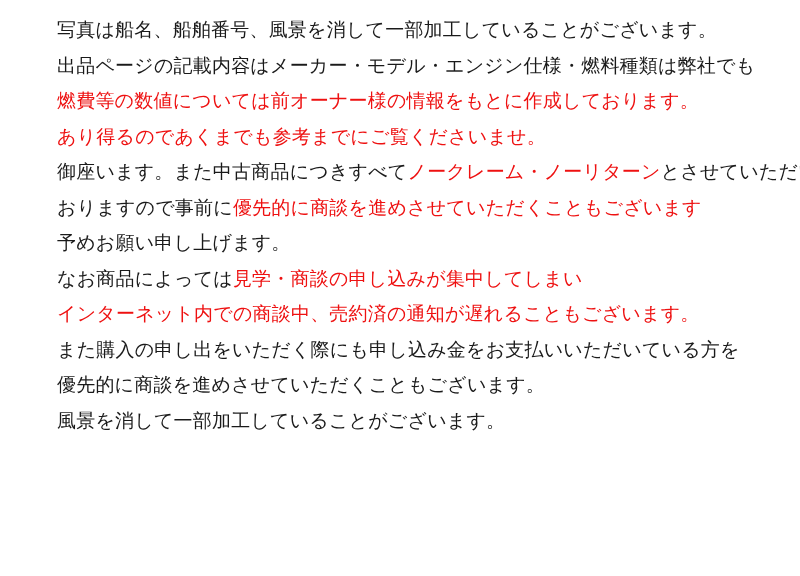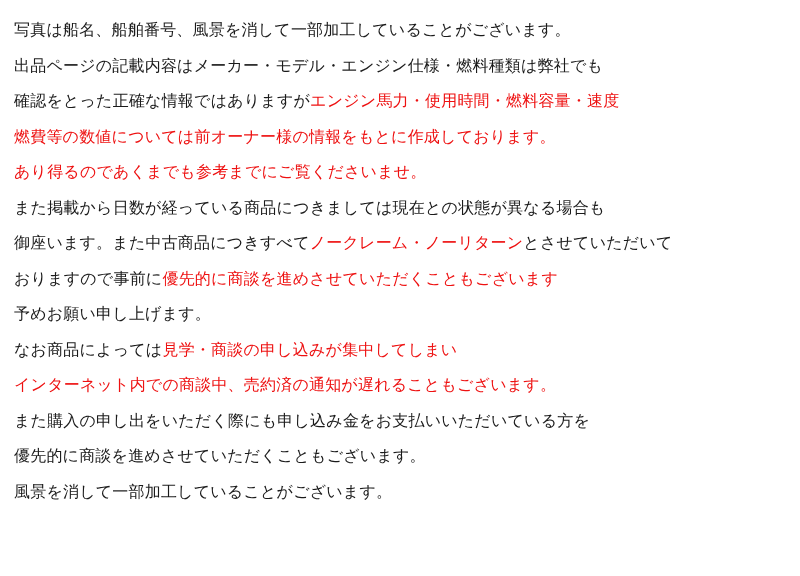--- a/index.html
+++ b/index.html
@@ -11,46 +11,45 @@
     width: 800px;
     height: 576px;
     font-family: "Liberation Sans", sans-serif;
     overflow: hidden;
   }
   .notice {
     padding: 12px 14px 0 14px;
     box-sizing: border-box;
   }
   .line {
-    font-size: 16px;
+    font-size: 19px;
     line-height: 35.5px;
     color: #1a1a1a;
     white-space: nowrap;
     letter-spacing: 0.2px;
+    margin-left: 43px;
   }
   .seg {
     display: inline;
   }
   .seg.red {
     color: #ee1111;
   }
   .seg.black {
     color: #1a1a1a;
   }
 </style>
 </head>
 <body>
 
 <div class="notice" id="notice">
     <div class="line"><span class="seg black">写真は船名、船舶番号、風景を消して一部加工していることがございます。</span></div>
     <div class="line"><span class="seg black">出品ページの記載内容はメーカー・モデル・エンジン仕様・燃料種類は弊社でも</span></div>
-    <div class="line"><span class="seg black">確認をとった正確な情報ではありますが</span><span class="seg red">エンジン馬力・使用時間・燃料容量・速度</span></div>
     <div class="line"><span class="seg red">燃費等の数値については前オーナー様の情報をもとに作成しております。</span></div>
     <div class="line"><span class="seg red">あり得るのであくまでも参考までにご覧くださいませ。</span></div>
-    <div class="line"><span class="seg black">また掲載から日数が経っている商品につきましては現在との状態が異なる場合も</span></div>
     <div class="line"><span class="seg black">御座います。また中古商品につきすべて</span><span class="seg red">ノークレーム・ノーリターン</span><span class="seg black">とさせていただいて</span></div>
     <div class="line"><span class="seg black">おりますので事前に</span><span class="seg red">優先的に商談を進めさせていただくこともございます</span></div>
     <div class="line"><span class="seg black">予めお願い申し上げます。</span></div>
     <div class="line"><span class="seg black">なお商品によっては</span><span class="seg red">見学・商談の申し込みが集中してしまい</span></div>
     <div class="line"><span class="seg red">インターネット内での商談中、売約済の通知が遅れることもございます。</span></div>
     <div class="line"><span class="seg black">また購入の申し出をいただく際にも申し込み金をお支払いいただいている方を</span></div>
     <div class="line"><span class="seg black">優先的に商談を進めさせていただくこともございます。</span></div>
     <div class="line"><span class="seg black">風景を消して一部加工していることがございます。</span></div>
   </div>
 

